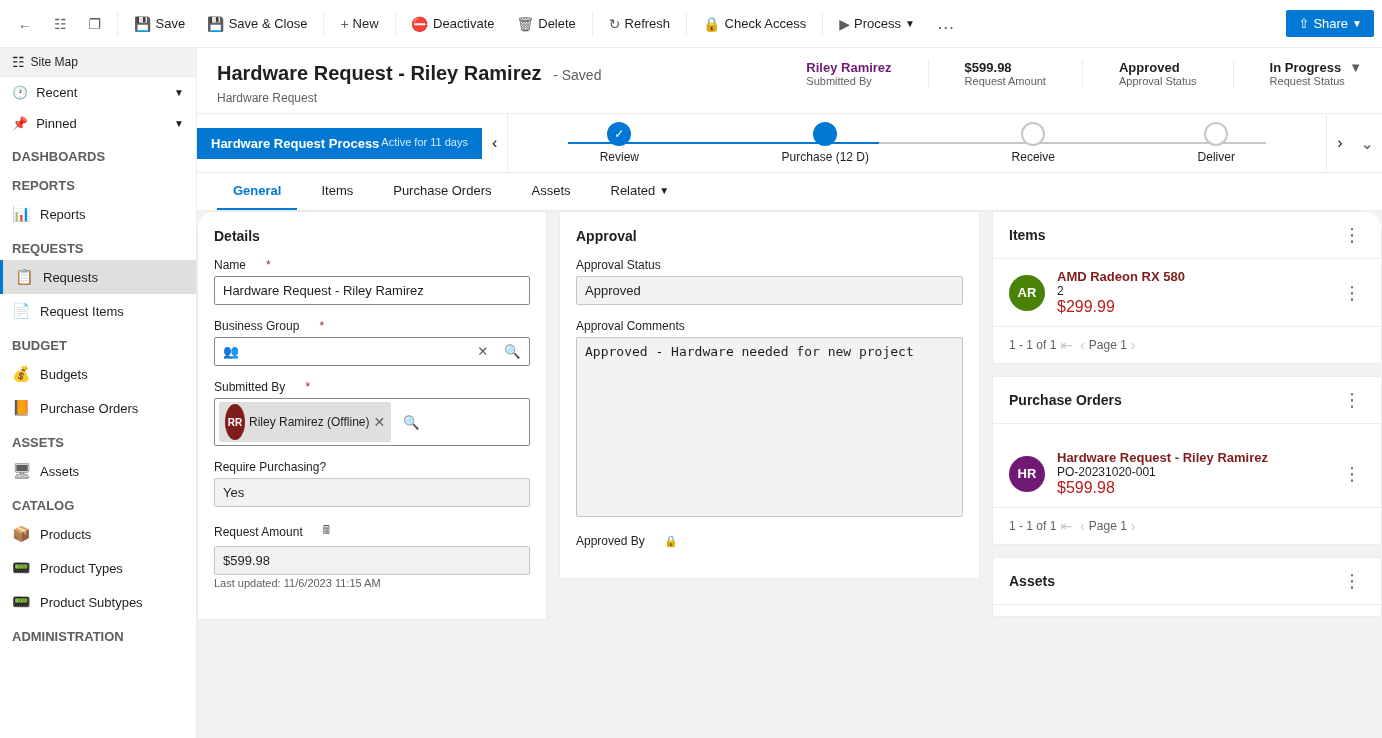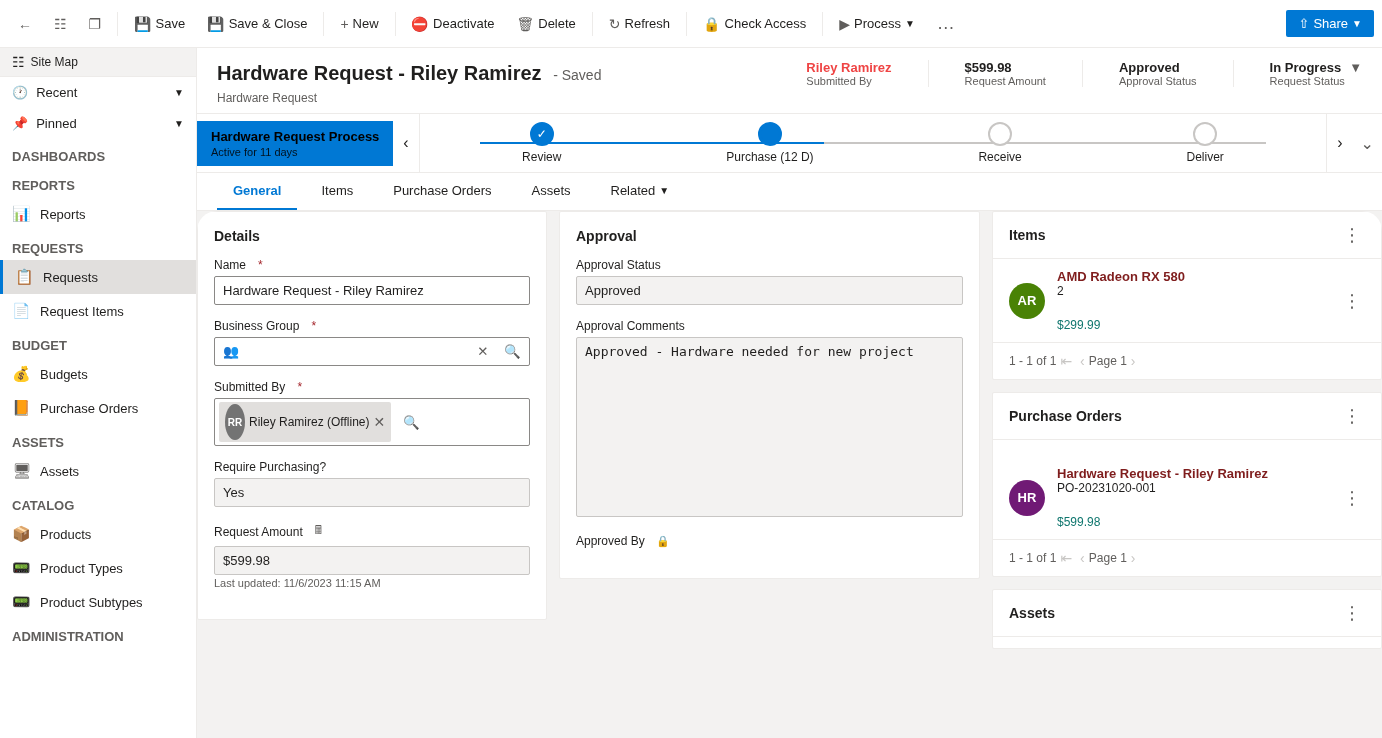--- a/index.html
+++ b/index.html
@@ -72,35 +72,35 @@
     .record-title-row {
       display: flex; align-items: center; justify-content: space-between; margin-bottom: 4px;
     }
     .record-title { font-size: 20px; font-weight: 600; color: #201f1e; }
     .record-saved { color: #605e5c; font-size: 14px; margin-left: 8px; font-weight: 400; }
     .record-subtitle { font-size: 12px; color: #605e5c; margin-bottom: 8px; }
     .record-meta {
       display: flex; gap: 32px; align-items: flex-start;
     }
     .record-meta-item { display: flex; flex-direction: column; }
-    .record-meta-value { font-size: 13px; font-weight: 600; color: #ef4444; cursor: pointer; }
+    .record-meta-value { font-size: 13px; font-weight: 600; color: #701a75; cursor: pointer; }
     .record-meta-label { font-size: 11px; color: #605e5c; }
     .record-meta-plain { font-size: 13px; font-weight: 600; color: #201f1e; }
     .record-meta-divider { width: 1px; background: #edebe9; margin: 0 4px; align-self: stretch; }
     .status-badge { display: flex; align-items: center; gap: 8px; }
     .status-expand { cursor: pointer; color: #605e5c; }
 
     
     .process-bar {
       background: #fff; border-bottom: 1px solid #edebe9;
       display: flex; align-items: center; padding: 0;
     }
     .process-stage-info {
-      background: #0078d4; color: #000000; padding: 8px 14px; min-width: 160px;
-      font-size: 12px; display: flex; flex-direction: column; gap: 2px; justify-content: center;
+      background: #0078d4; color: #ffffff; padding: 8px 14px; min-width: 160px;
+      font-size: 12px; display: flex; flex-direction: row; gap: 2px; justify-content: center;
     }
     .process-stage-name { font-weight: 600; font-size: 13px; }
     .process-stage-sub { font-size: 11px; opacity: 0.85; }
     .process-nav-btn {
       background: transparent; border: none; cursor: pointer; padding: 0 6px;
       color: #201f1e; font-size: 16px; height: 100%; display: flex; align-items: center;
     }
     .process-steps {
       flex: 1; display: flex; align-items: center; justify-content: space-around;
       padding: 8px 20px; position: relative;
@@ -149,21 +149,21 @@
     
     .panel {
       background: #fff; border: 1px solid #edebe9; border-radius: 2px;
       padding: 16px;
     }
     .panel-title {
       font-size: 14px; font-weight: 600; margin-bottom: 14px; color: #201f1e;
     }
     .field-group { margin-bottom: 14px; }
     .field-label {
-      font-size: 12px; color: #201f1e; margin-bottom: 4px; display: flex; align-items: center; gap: 12px;
+      font-size: 12px; color: #201f1e; margin-bottom: 4px; display: flex; align-items: center; gap: 20px;
     }
     .required { color: #a4262c; }
     .field-input {
       width: 100%; padding: 6px 8px; border: 1px solid #8a8886; border-radius: 2px;
       font-size: 13px; background: #fff; color: #201f1e;
     }
     .field-readonly {
       width: 100%; padding: 6px 8px; background: #f3f2f1; border: 1px solid #c8c6c4;
       border-radius: 2px; font-size: 13px; color: #201f1e;
     }
@@ -171,21 +171,21 @@
       display: flex; align-items: center; border: 1px solid #8a8886; border-radius: 2px;
       background: #fff; overflow: hidden;
     }
     .lookup-icon-btn { padding: 6px 8px; background: transparent; border: none; cursor: pointer; color: #605e5c; }
     .lookup-tag {
       display: flex; align-items: center; gap: 4px; background: #e1dfdd;
       padding: 2px 6px; border-radius: 2px; margin: 3px 4px; font-size: 12px;
     }
     .lookup-tag-remove { cursor: pointer; color: #605e5c; font-size: 14px; }
     .lookup-tag-avatar {
-      width: 20px; height: 36px; border-radius: 50%; background: #737373;
+      width: 20px; height: 36px; border-radius: 50%; background: #7f1d1d;
       display: flex; align-items: center; justify-content: center;
       color: #fff; font-size: 10px; font-weight: 600;
     }
     .field-note { font-size: 11px; color: #605e5c; margin-top: 2px; }
     .calc-icon { color: #605e5c; font-size: 12px; cursor: pointer; }
 
     
     .col-left { width: 350px; flex-shrink: 0; display: flex; flex-direction: column; gap: 12px; }
     
     .col-middle { flex: 1; display: flex; flex-direction: column; gap: 12px; min-width: 280px; }
@@ -212,21 +212,21 @@
       border-bottom: 1px solid #edebe9;
     }
     .item-avatar {
       width: 36px; height: 36px; border-radius: 50%;
       display: flex; align-items: center; justify-content: center;
       color: #fff; font-size: 13px; font-weight: 600; flex-shrink: 0;
     }
     .item-info { flex: 1; }
     .item-name { font-size: 13px; font-weight: 600; color: #7f1d1d; cursor: pointer; }
     .item-detail { font-size: 12px; color: #201f1e; }
-    .item-price { font-size: 12px; color: #0f766e; margin-top: 20px; }
+    .item-price { font-size: 16px; color: #b91c1c; }
     .pagination {
       display: flex; align-items: center; padding: 8px 16px;
       font-size: 12px; color: #605e5c;
     }
     .page-btn {
       background: transparent; border: none; cursor: pointer; color: #605e5c;
       font-size: 14px; padding: 2px 4px;
     }
     .page-btn:disabled { color: #c8c6c4; cursor: default; }
 

